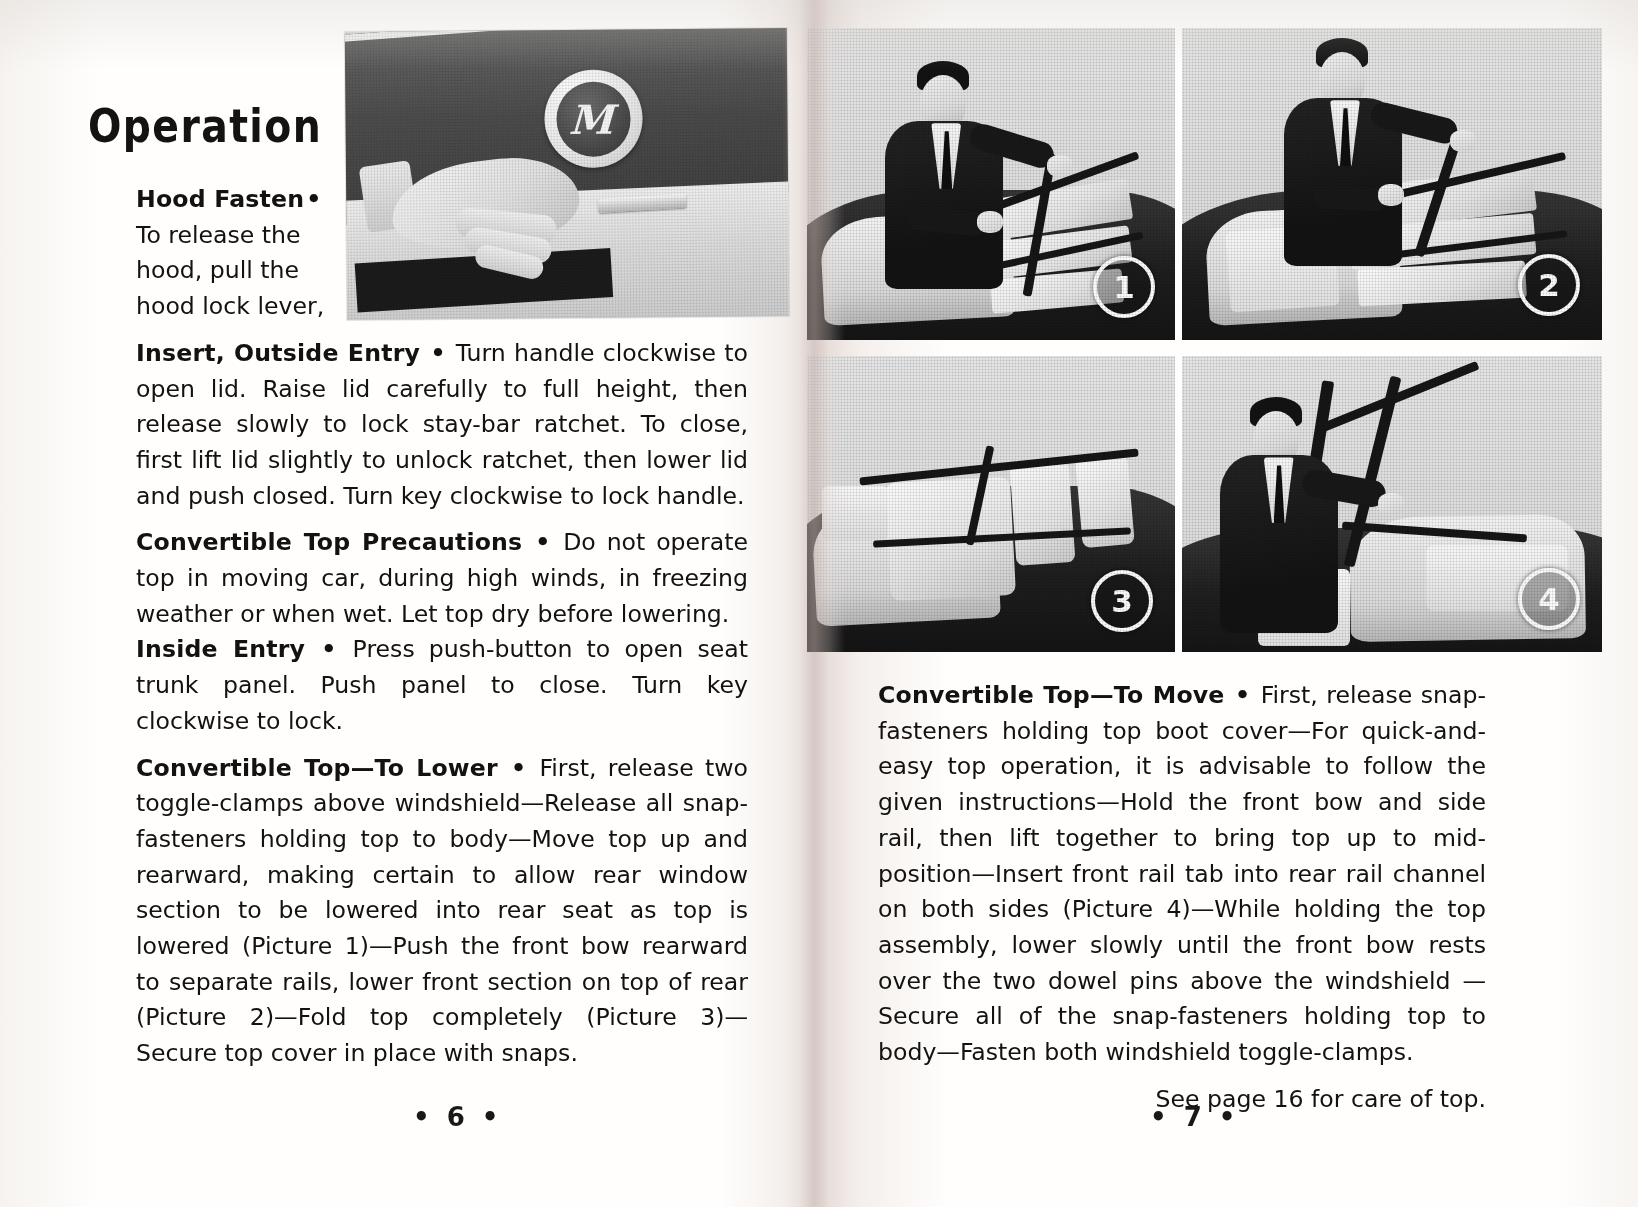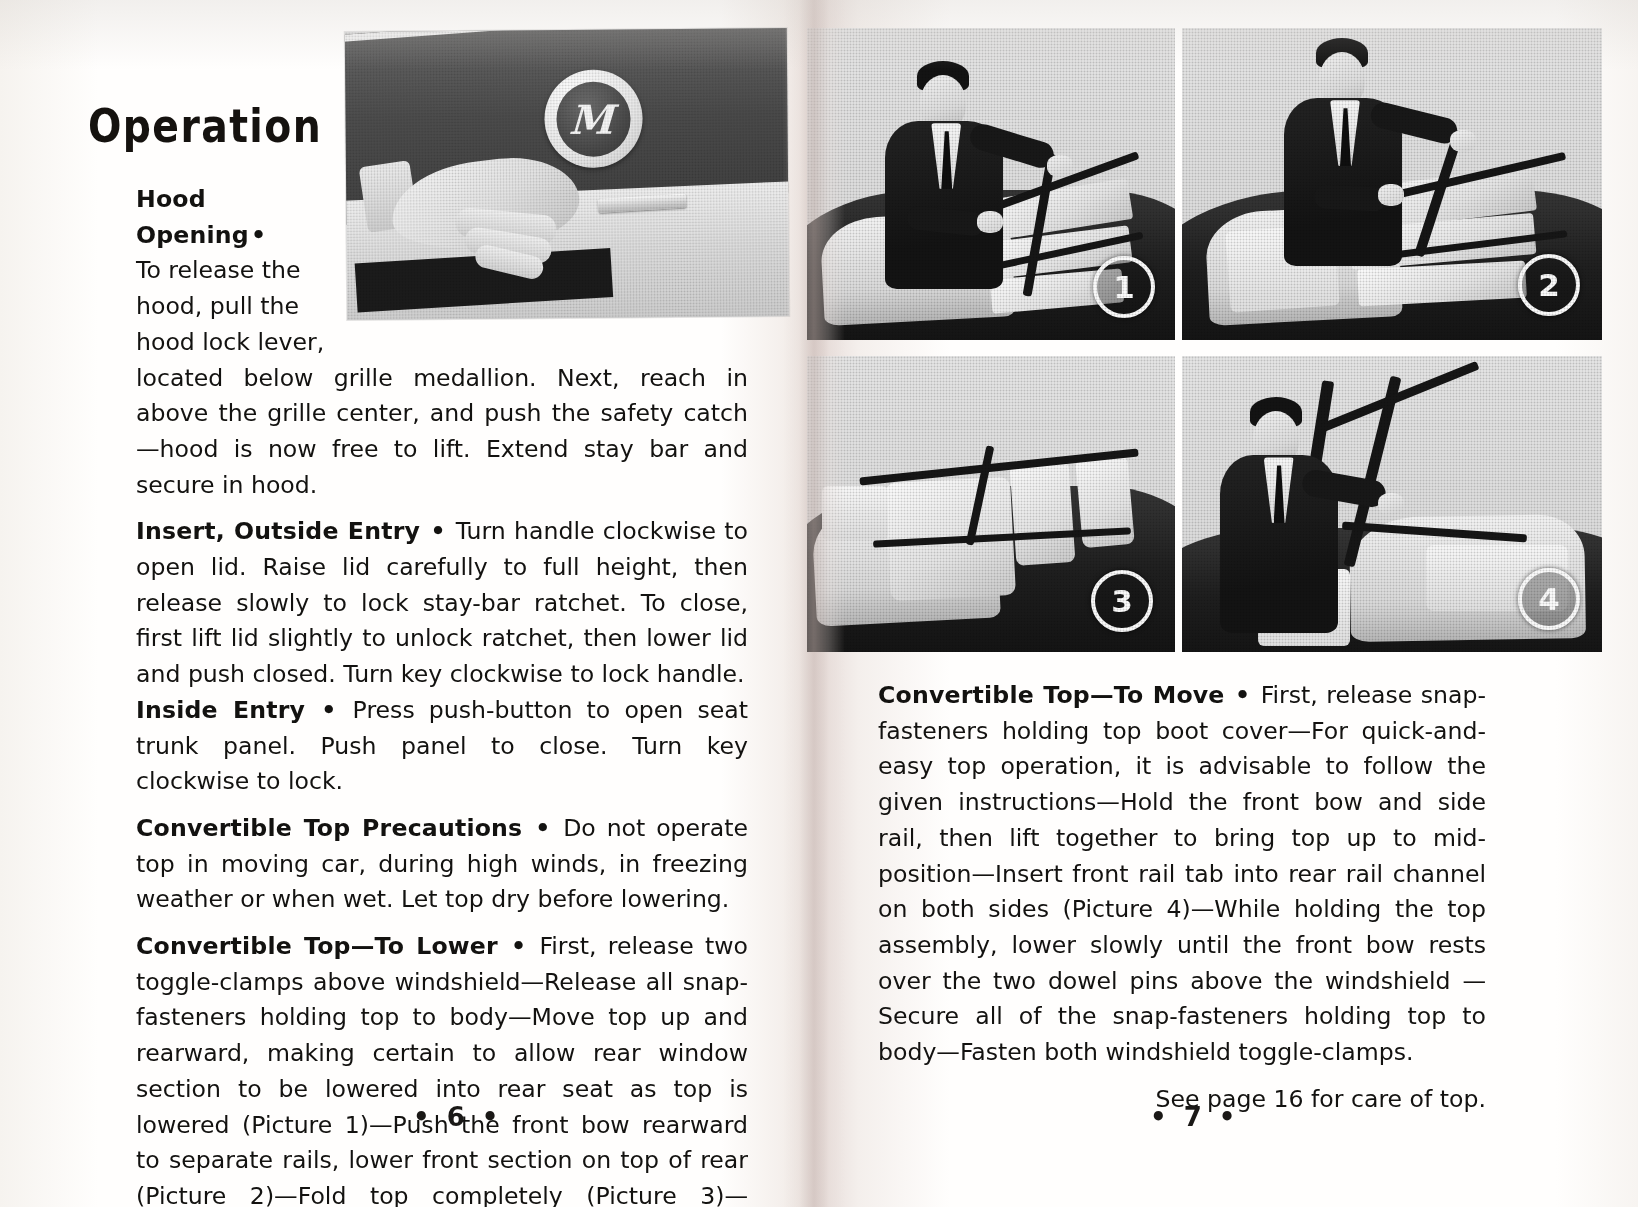--- a/index.html
+++ b/index.html
@@ -423,42 +423,41 @@
     <div class="lever"></div>
 
     <div class="halftone"></div>
     <div class="photo-fade"></div>
   </div>
 
   <div class="col col-left">
 
     <p class="para-hood">
       <span class="narrow-lines" style="display:block;">
-        <b>Hood Opening</b><span class="bullet-sep">•</span><br>
+        <b>Hood Fasten</b><span class="bullet-sep">•</span><br>
         <span>To release the hood, pull the hood lock lever,</span>
       </span>
-      <span class="wide-rest" style="display:block;">located below grille medallion. Next, reach in above the grille center, and push the safety catch —hood is now free to lift. Extend stay bar and secure in hood.</span>
     </p>
 
     <p>
       <b>Insert, Outside Entry</b>
       <span class="bullet-sep">•</span>
       <span>Turn handle clockwise to open lid. Raise lid carefully to full height, then release slowly to lock stay-bar ratchet. To close, first lift lid slightly to unlock ratchet, then lower lid and push closed. Turn key clockwise to lock handle.</span>
     </p>
 
+    <p>
+      <b>Convertible Top Precautions</b>
+      <span class="bullet-sep">•</span>
+      <span>Do not operate top in moving car, during high winds, in freezing weather or when wet. Let top dry before lowering.</span>
+    </p>
+
     <p style="margin-top:-11px;">
       <b>Inside Entry</b>
       <span class="bullet-sep">•</span>
       <span>Press push-button to open seat trunk panel. Push panel to close. Turn key clockwise to lock.</span>
-    </p>
-
-    <p>
-      <b>Convertible Top Precautions</b>
-      <span class="bullet-sep">•</span>
-      <span>Do not operate top in moving car, during high winds, in freezing weather or when wet. Let top dry before lowering.</span>
     </p>
 
     <p>
       <b>Convertible Top—To Lower</b>
       <span class="bullet-sep">•</span>
       <span>First, release two toggle-clamps above windshield—Release all snap-fasteners holding top to body—Move top up and rearward, making certain to allow rear window section to be lowered into rear seat as top is lowered (Picture 1)—Push the front bow rearward to separate rails, lower front section on top of rear (Picture 2)—Fold top completely (Picture 3)—Secure top cover in place with snaps.</span>
     </p>
 
   </div>
 

